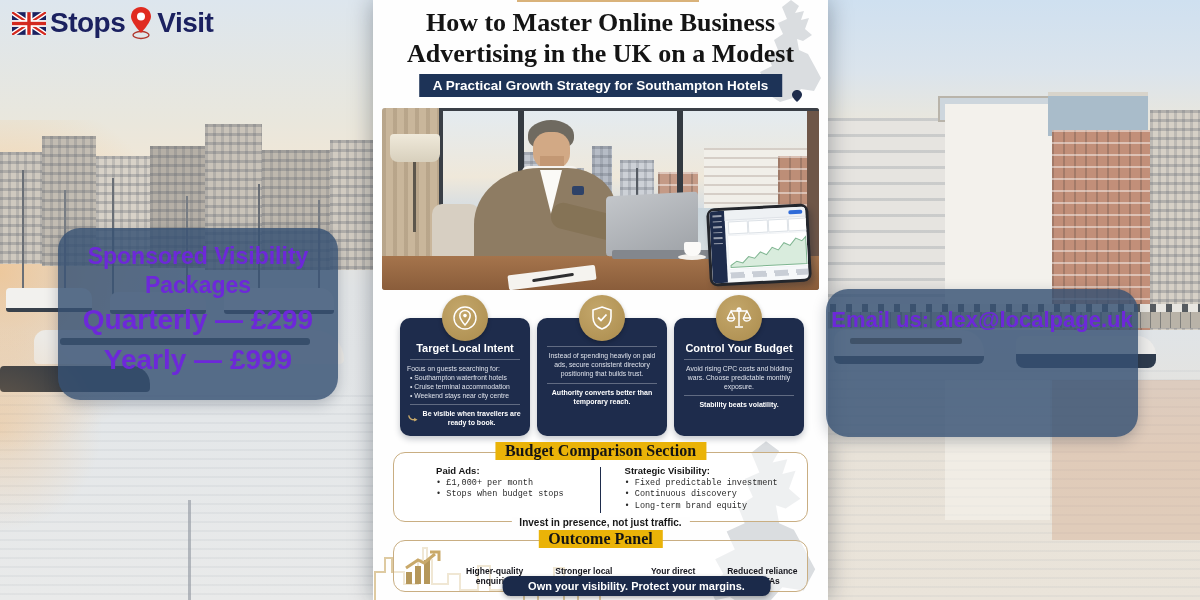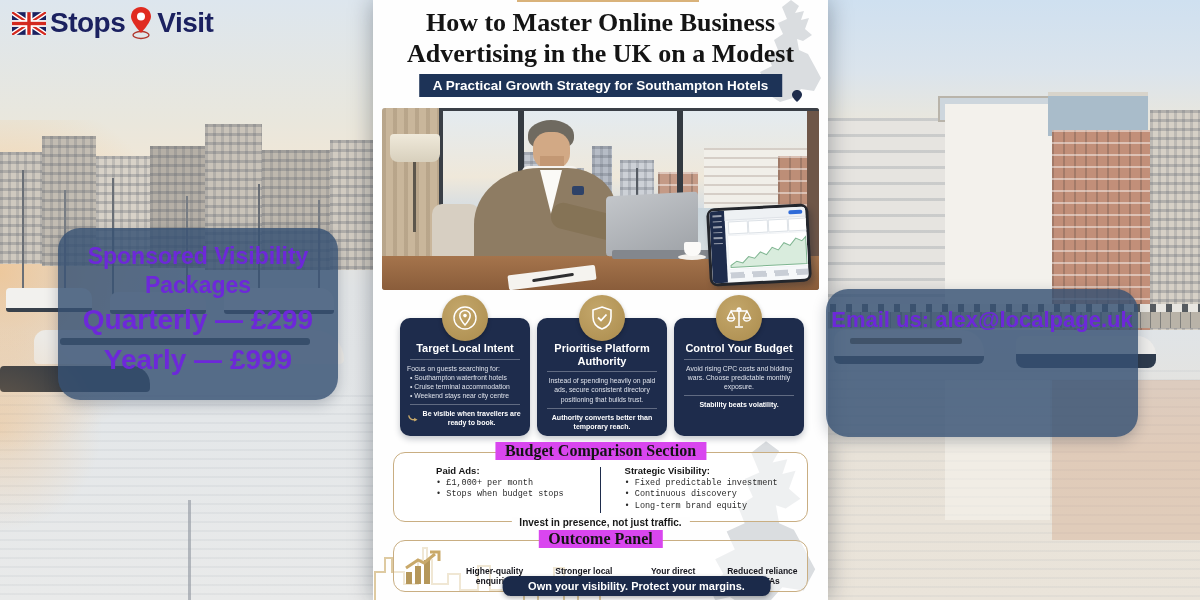--- a/index.html
+++ b/index.html
@@ -59,21 +59,21 @@
   .card-body{font-size:6.8px;line-height:1.35;color:#dde1ea;padding:0 7px;}
   .card-body-left{text-align:left;}
   .card-bullets{margin:0;padding:0 0 0 3px;list-style:none;}
   .card-bullets li::before{content:"• ";}
   .card-footer{font-size:7px;font-weight:bold;line-height:1.3;color:#fff;padding:0 8px;
                display:flex;align-items:center;justify-content:center;gap:3px;}
 
   
   .framed{position:absolute;left:20px;width:415px;border:1.6px solid #c9ae82;border-radius:12px;
           box-sizing:border-box;z-index:3;background:rgba(255,255,255,.55);}
-  .legend{position:absolute;top:-11px;left:50%;transform:translateX(-50%);background:#d946ef;
+  .legend{position:absolute;top:-11px;left:50%;transform:translateX(-50%);background:#eab308;
           padding:0 10px;font-family:"Liberation Serif",serif;font-weight:bold;font-size:16px;
           color:#141414;white-space:nowrap;}
   .budget-box{top:452px;height:70px;}
   .budget-cols{display:flex;height:100%;padding:12px 6px 6px 6px;box-sizing:border-box;}
   .budget-col{flex:1;display:flex;justify-content:center;}
   .budget-inner{text-align:left;}
   .budget-h{font-size:9.5px;font-weight:bold;color:#161616;}
   .budget-ul{margin:2px 0 0 0;padding:0;list-style:none;font-size:8.5px;color:#2a2a2a;line-height:1.35;font-family:Liberation Mono, monospace;}
   .budget-ul li::before{content:"•  ";}
   .budget-vdiv{width:1.5px;background:#1e2c4c;margin:2px 0;}
@@ -329,21 +329,20 @@
         </div>
       </div>
 
       <div class="card">
         <div class="card-icon">
           <svg width="24" height="26" viewBox="0 0 24 26">
             <path d="M12,2 L21,5 V12 C21,18.5 16.5,22.5 12,24 C7.5,22.5 3,18.5 3,12 V5 Z" fill="none" stroke="#fff" stroke-width="1.6"></path>
             <path d="M8,12.5 L11,15.5 L16.5,9.5" fill="none" stroke="#fff" stroke-width="1.8"></path>
           </svg>
         </div>
-        <div class="card-title" style="max-width:112px;margin:0 auto;">Prioritise Platform Authority</div>
         <div class="card-div"></div>
         <div class="card-body">Instead of spending heavily on paid ads, secure consistent directory positioning that builds trust.</div>
         <div class="card-div"></div>
         <div class="card-footer">Authority converts better than temporary reach.</div>
       </div>
 
       <div class="card">
         <div class="card-icon">
           <svg width="28" height="26" viewBox="0 0 28 26">
             <path d="M14,3 V21 M6,6 H22 M14,3 a1.8,1.8 0 1 0 .01,0" fill="none" stroke="#fff" stroke-width="1.5"></path>

